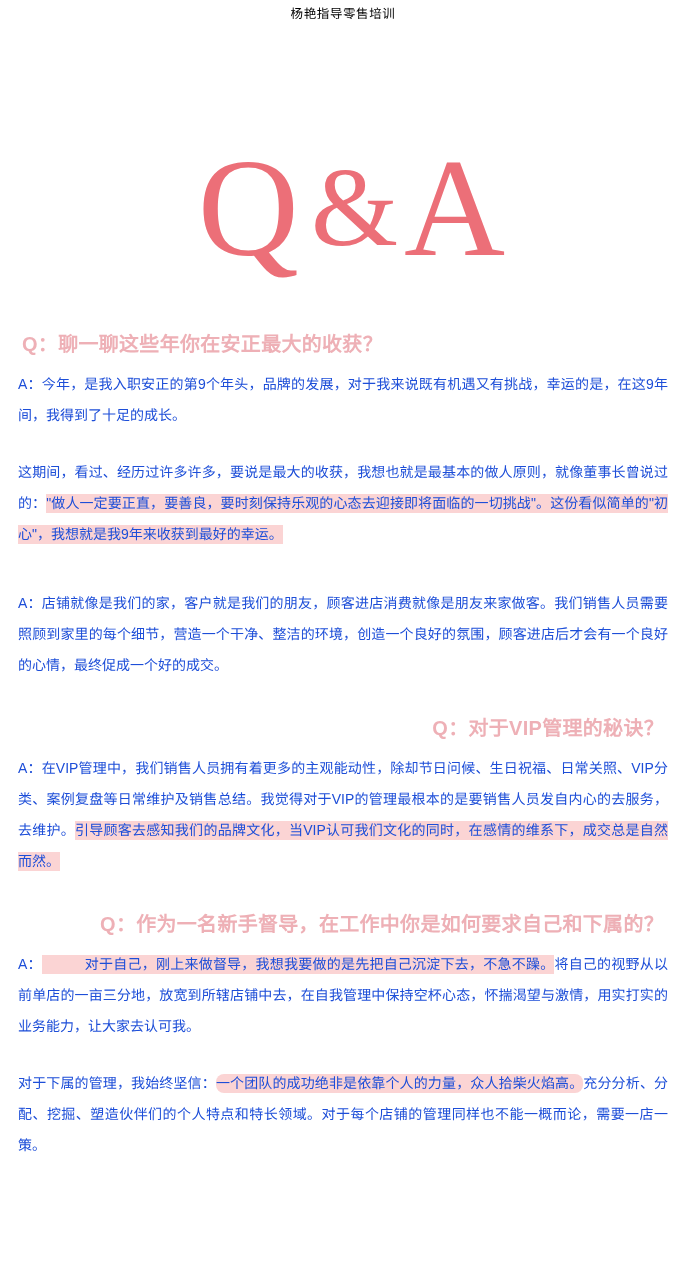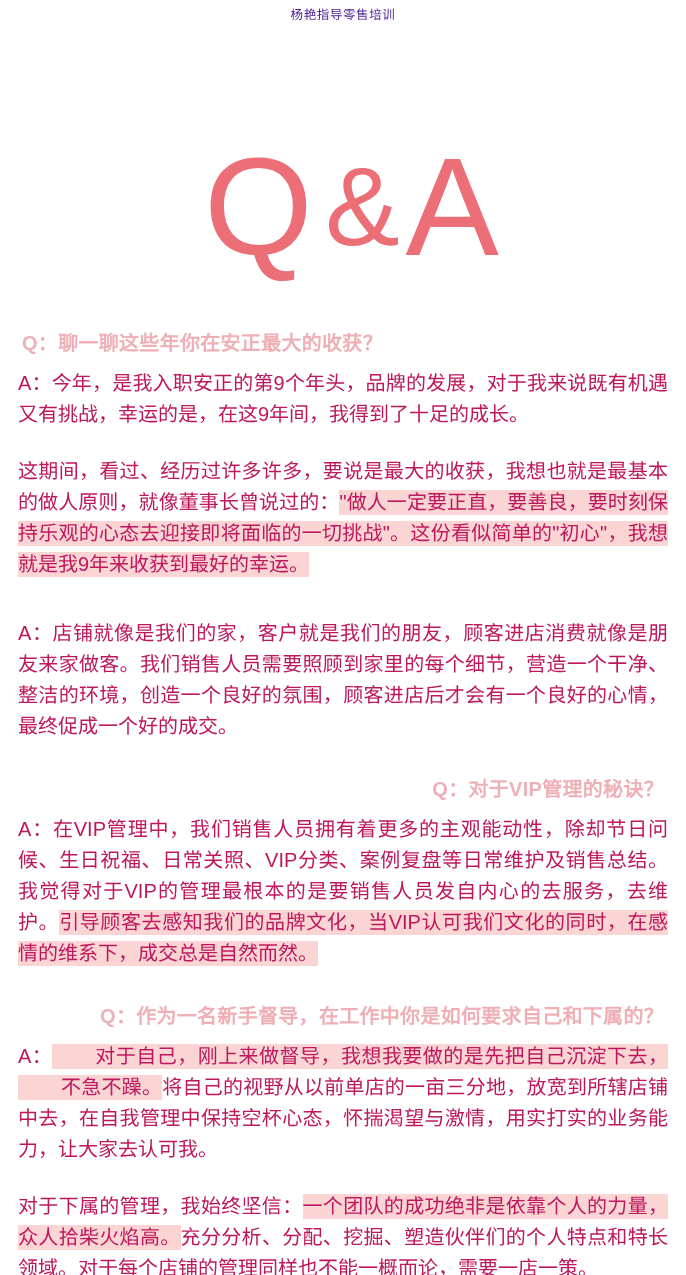--- a/index.html
+++ b/index.html
@@ -66,21 +66,21 @@
     -webkit-box-decoration-break: clone;
   }
 
   
   .qa-block {
     text-align: center;
     padding: 52px 0 44px 0;
   }
   .qa-logo {
     display: inline-block;
-    font-family: Liberation Sans, sans-serif;
+    font-family: Liberation Serif, serif;
     font-size: 140px;
     line-height: 150px;
     color: #ec6f78;
     font-weight: 300;
     letter-spacing: 12px;
     margin-left: 29px;
     -webkit-text-stroke: 0px;
   }
   .qa-logo .amp {
     font-size: 112px;
@@ -93,37 +93,37 @@
     margin: 4px;
     font-size: 20px;
     line-height: 26px;
     font-weight: bold;
     color: #eeb0b6;
     letter-spacing: 0.3px;
   }
 
   .a-para {
     margin: 0;
-    font-size: 20px;
+    font-size: 14px;
     line-height: 31px;
-    color: #be185d;
+    color: #1d4ed8;
     text-align: justify;
     text-justify: inter-ideograph;
   }
 
   .q-gap { height: 8px; }
   .sec-gap { height: 30px; }
 </style>
 </head>
 <body style="background: rgb(255, 255, 255); color: rgb(58, 58, 58);">
 
 <div class="page">
 
   <div class="header">
-    <div class="header-title" style="color: #4c1d95;">杨艳指导零售培训</div>
+    <div class="header-title" style="color: #000000; font-family: Liberation Mono, monospace;">杨艳指导零售培训</div>
   </div>
 
   <div class="content">
 
     <div class="gap-lg"></div>
 
 
     <div class="gap-md"></div>
 
 
@@ -151,16 +151,16 @@
     <p class="a-para"><span>A：在VIP管理中，我们销售人员拥有着更多的主观能动性，除却节日问候、生日祝福、日常关照、VIP分类、案例复盘等日常维护及销售总结。我觉得对于VIP的管理最根本的是要销售人员发自内心的去服务，去维护。</span><span class="hl" style="background-color: rgb(251, 212, 212);">引导顾客去感知我们的品牌文化，当VIP认可我们文化的同时，在感情的维系下，成交总是自然而然。</span></p>
 
     <div class="sec-gap"></div>
 
     <p class="q-head" style="color: rgb(238, 176, 182); text-align: right;">Q：作为一名新手督导，在工作中你是如何要求自己和下属的？</p>
     <div class="q-gap"></div>
     <p class="a-para"><span>A：</span><span class="hl" style="background-color: rgb(251, 212, 212); padding-left: 43px;">对于自己，刚上来做督导，我想我要做的是先把自己沉淀下去，不急不躁。</span><span>将自己的视野从以前单店的一亩三分地，放宽到所辖店铺中去，在自我管理中保持空杯心态，怀揣渴望与激情，用实打实的业务能力，让大家去认可我。</span></p>
 
     <div class="gap-md"></div>
 
-    <p class="a-para"><span>对于下属的管理，我始终坚信：</span><span class="hl" style="background-color: rgb(251, 212, 212);">一个团队的成功绝非是依靠个人的力量，众人拾柴火焰高。</span><span>充分分析、分配、挖掘、塑造伙伴们的个人特点和特长领域。对于每个店铺的管理同样也不能一概而论，需要一店一策。</span></p>
+    <p class="a-para"><span>对于下属的管理，我始终坚信：</span><span class="hl" style="background-color: rgb(251, 212, 212); border-radius: 8px;">一个团队的成功绝非是依靠个人的力量，众人拾柴火焰高。</span><span>充分分析、分配、挖掘、塑造伙伴们的个人特点和特长领域。对于每个店铺的管理同样也不能一概而论，需要一店一策。</span></p>
 
   </div>
 </div>
 
 </body></html>

